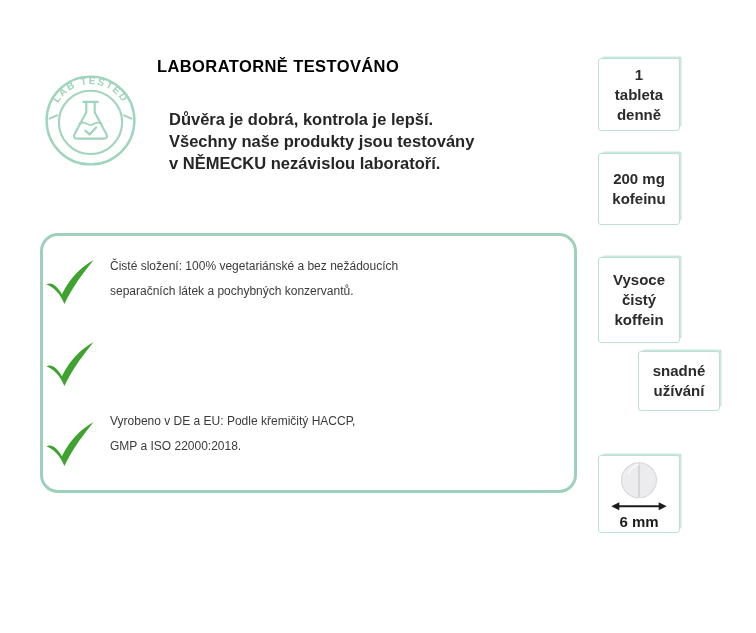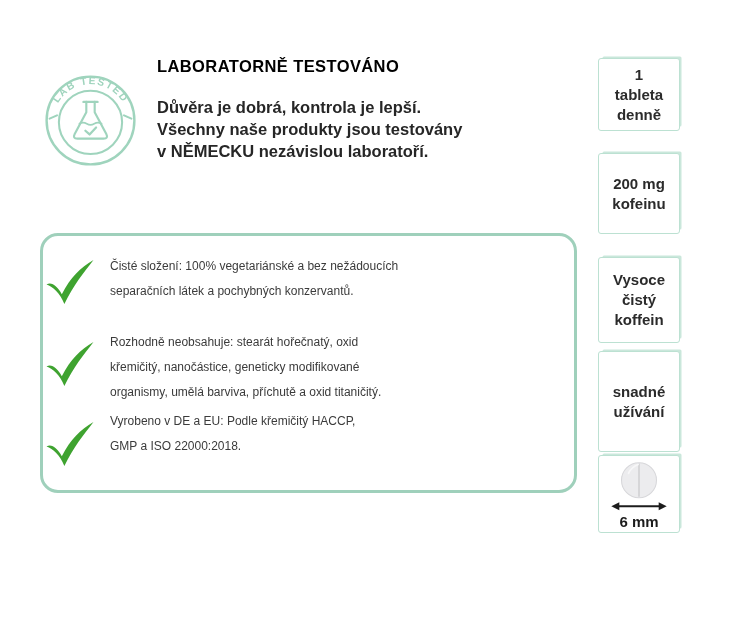--- a/index.html
+++ b/index.html
@@ -12,21 +12,21 @@
   }
   
   .badge{position:absolute;left:44px;top:74px;width:93px;height:93px;}
   .badge svg{display:block;width:100%;height:100%;}
   
   .title{
     position:absolute;left:157px;top:57px;margin:0;
     font-size:16.5px;font-weight:bold;color:#000000;letter-spacing:.4px;
   }
   .subtitle{
-    position:absolute;left:157px;top:96px;margin:0;
+    position:absolute;left:157px;top:96px;margin:12px;
     font-size:16.5px;font-weight:bold;color:#262626;
     line-height:22px;white-space:pre-line;
   }
   
   .panel{
     position:absolute;left:40px;top:233px;
     width:531px;height:254px;
     border:3px solid #9fd0bb;border-radius:18px;
     background:#ffffff;
   }
@@ -46,23 +46,23 @@
   .side-box{
     position:absolute;left:598px;width:82px;
     border:1.5px solid #bce1d2;border-radius:3px;
     box-shadow:3px -3px 0 -1.5px rgba(159,212,189,.55);
     display:flex;flex-direction:column;align-items:center;justify-content:center;
     text-align:center;font-size:15px;font-weight:bold;color:#2b2b2b;
     line-height:20px;box-sizing:border-box;background:#ffffff;
   }
   .side-box .lbl{white-space:pre-line;}
   .sb1{top:58px;height:73px;}
-  .sb2{top:153px;height:81px;}
+  .sb2{top:153px;height:72px;}
   .sb3{top:257px;height:86px;}
-  .sb4{top:351px;height:101px;}
+  .sb4{top:351px;height:60px;margin-left:40px;}
   .sb5{top:455px;height:78px;justify-content:flex-start;padding-top:5px;}
   .sb5 .pill{width:40px;height:40px;}
   .sb5 .arrow{width:60px;height:13px;margin-top:1px;}
   .sb5 .size{font-size:15px;font-weight:bold;color:#1c1c1c;margin-top:-1px;}
 </style>
 </head>
 <body>
 
 <div class="canvas">
 
@@ -96,23 +96,20 @@
 
   <svg class="check check1" viewBox="0 0 100 90">
     <path d="M4 52 C14 46 25 55 34 71 C51 38 70 19 96 4 C76 30 57 53 39 90 C30 68 17 57 4 52 Z" fill="#3fa330"></path>
   </svg>
   <p class="bullet bullet1">Čisté složení: 100% vegetariánské a bez nežádoucích
 separačních látek a pochybných konzervantů.</p>
 
   <svg class="check check2" viewBox="0 0 100 90">
     <path d="M4 52 C14 46 25 55 34 71 C51 38 70 19 96 4 C76 30 57 53 39 90 C30 68 17 57 4 52 Z" fill="#3fa330"></path>
   </svg>
-  <p class="bullet bullet2">Rozhodně neobsahuje: stearát hořečnatý, oxid
-křemičitý, nanočástice, geneticky modifikované
-organismy, umělá barviva, příchutě a oxid titaničitý.</p>
 
   <svg class="check check3" viewBox="0 0 100 90">
     <path d="M4 52 C14 46 25 55 34 71 C51 38 70 19 96 4 C76 30 57 53 39 90 C30 68 17 57 4 52 Z" fill="#3fa330"></path>
   </svg>
   <p class="bullet bullet3">Vyrobeno v DE a EU: Podle křemičitý HACCP,
 GMP a ISO 22000:2018.</p>
 
   <div class="side-box sb1">
     <span class="lbl">1
 tableta

